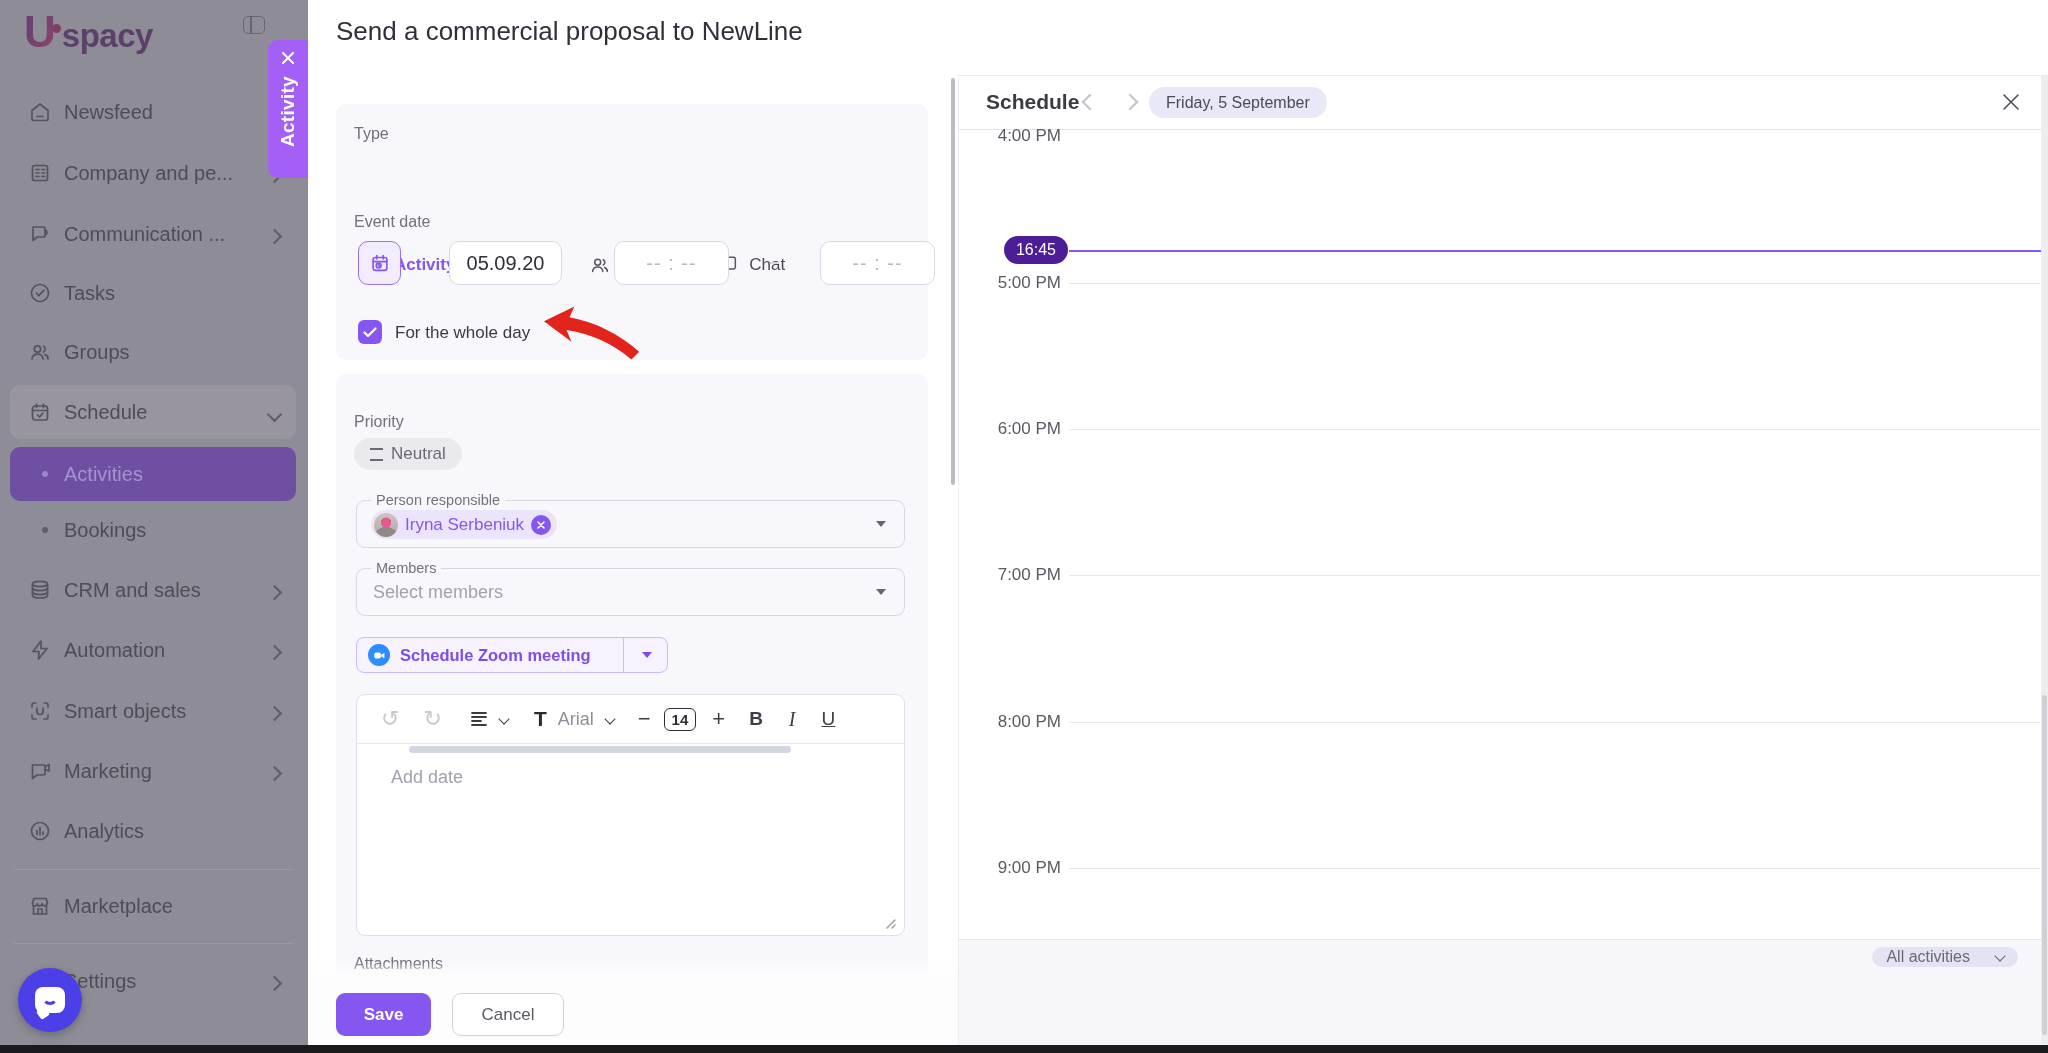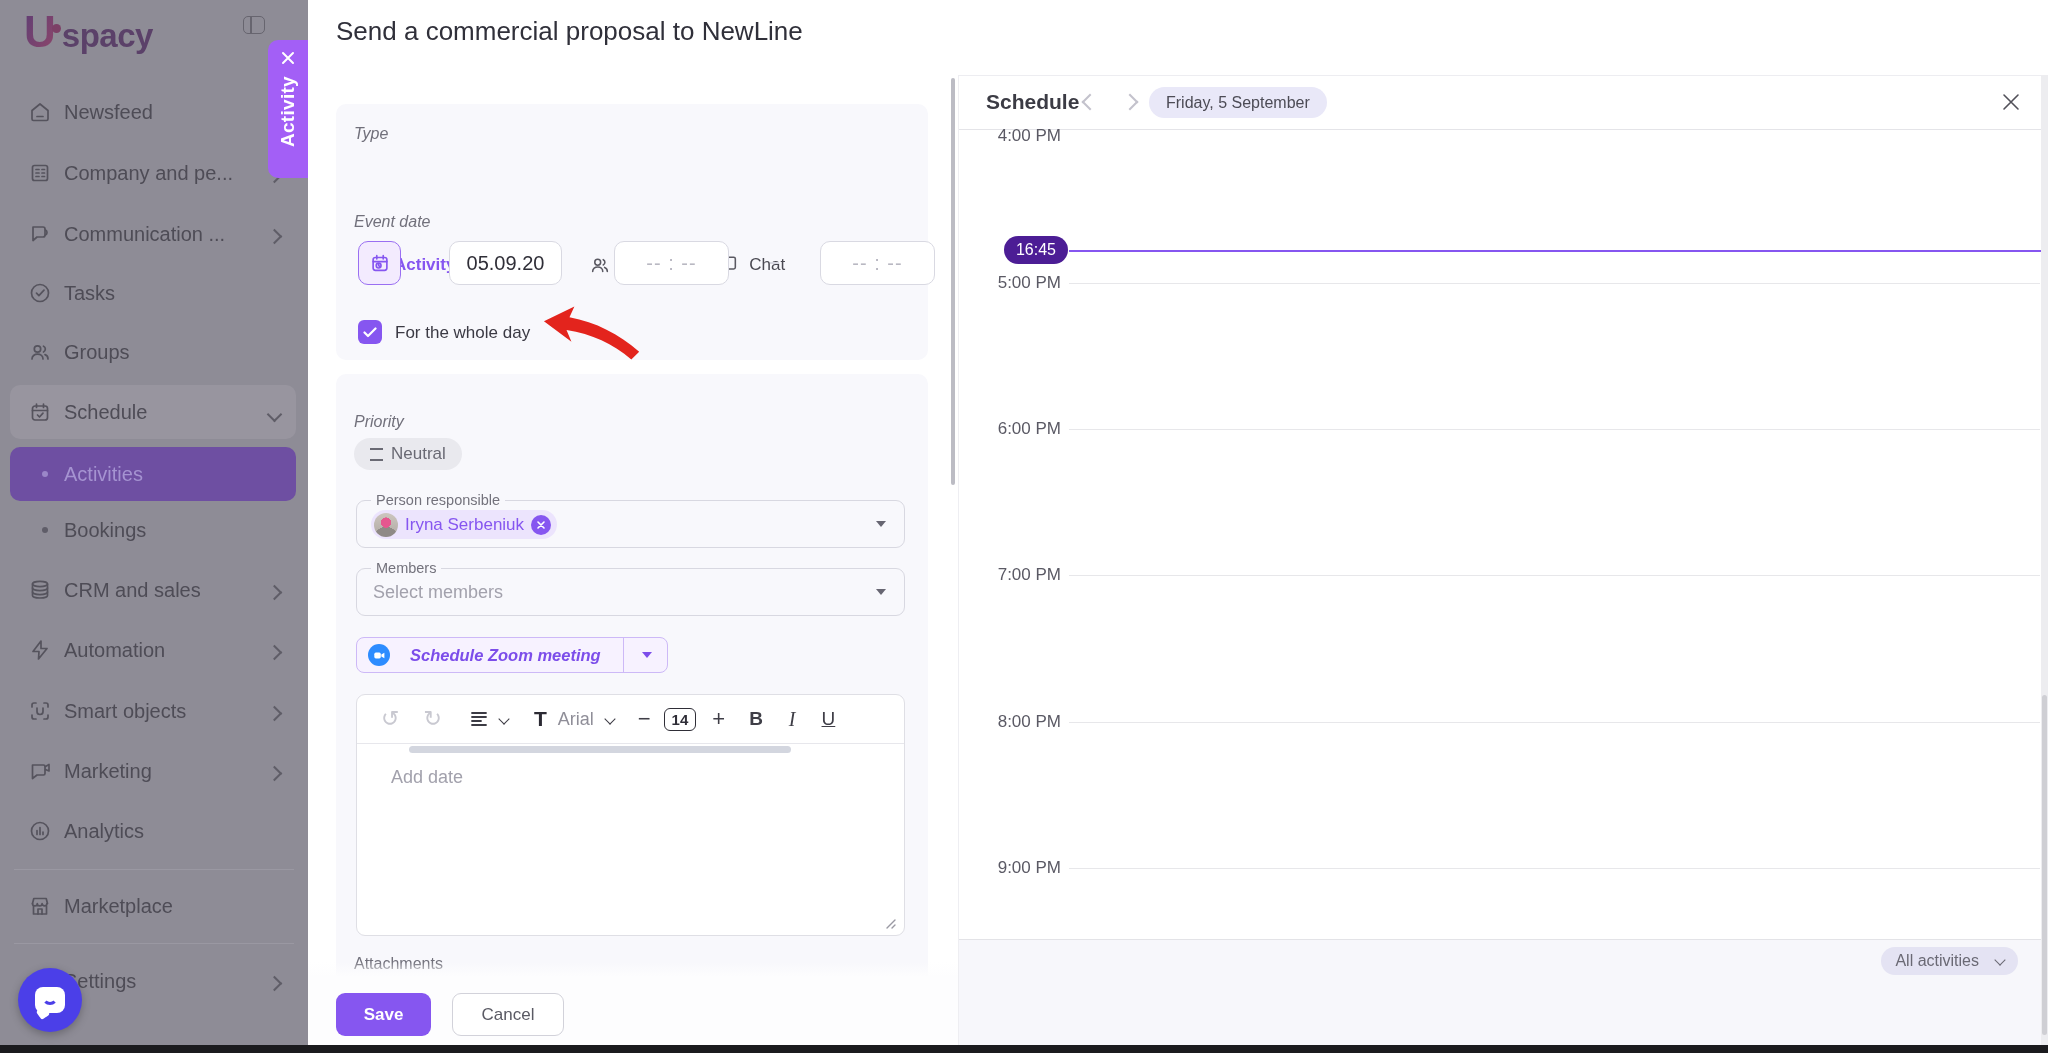--- a/index.html
+++ b/index.html
@@ -37,21 +37,21 @@
   .drawer{position:absolute;left:308px;top:0;right:0;height:1045px;background:#fff;}
   .drawer-title{position:absolute;left:336px;top:16px;font-size:26px;font-weight:500;color:#30303a;}
   .side-tab{position:absolute;left:268px;top:40px;width:40px;height:138px;background:#a35ff6;border-radius:10px 0 0 10px;
     display:flex;flex-direction:column;align-items:center;padding-top:10px;box-sizing:border-box;z-index:6;}
   .side-tab svg{margin-bottom:10px;}
   .vtab-label{writing-mode:vertical-rl;transform:rotate(180deg);color:#fff;font-size:19px;font-weight:600;letter-spacing:.3px;}
   
   .card{position:absolute;left:336px;width:592px;background:#f8f8fc;border-radius:10px;}
   .card1{top:104px;height:256px;}
   .card2{top:374px;height:614px;}
-  .flabel{position:absolute;font-size:16px;color:#71707b;font-style:italic;}
+  .flabel{position:absolute;font-size:16px;color:#71707b;}
   .type-row{position:absolute;left:26px;top:150px;display:flex;align-items:center;gap:36px;}
   .type-opt{display:flex;align-items:center;gap:10px;font-size:17px;color:#4a4952;}
   .type-opt .ti{width:22px;height:22px;color:#5a5962;}
   .type-opt.sel{color:#8656f0;font-weight:700;}
   .type-opt.sel .ti{color:#8656f0;}
   .date-row{position:absolute;left:22px;top:137px;display:flex;align-items:center;gap:40px;}
   .cal-btn{width:43px;height:44px;border:1.6px solid #9a6ff2;background:#f3ebfe;border-radius:10px;box-sizing:border-box;
     display:flex;align-items:center;justify-content:center;color:#8656f0;margin-right:8px;}
   .inp{height:44px;background:#fff;border:1.4px solid #d9d9e2;border-radius:10px;box-sizing:border-box;
     display:flex;align-items:center;justify-content:center;font-size:20px;color:#2f2e37;}
@@ -76,21 +76,21 @@
                radial-gradient(circle at 50% 108%,#8f8a86 0 42%,rgba(0,0,0,0) 43%),
                linear-gradient(#cdc6bf,#b0a9a3);}
   .chip-name{font-size:17px;color:#8656f0;}
   .chip-x{width:20px;height:20px;border-radius:50%;background:#8656f0;display:flex;align-items:center;justify-content:center;}
   .tri-down{width:0;height:0;border-left:5.5px solid transparent;border-right:5.5px solid transparent;border-top:6.5px solid #676672;}
   .fs-chev{position:absolute;right:18px;top:50%;margin-top:-3px;}
   .placeholder{position:absolute;left:16px;top:50%;transform:translateY(-50%);font-size:18px;color:#a2a1ac;}
   .zoom-btn{position:absolute;left:20px;top:263px;width:312px;height:36px;border:1.5px solid #cdb9f7;border-radius:8px;
     background:#f7f2ff;box-sizing:border-box;display:flex;align-items:center;}
   .zoom-ic{width:22px;height:22px;border-radius:50%;background:#2d8cff;margin-left:11px;display:flex;align-items:center;justify-content:center;}
-  .zoom-label{margin-left:20px;font-size:16.5px;font-weight:700;color:#7c4dea;font-style:italic;}
+  .zoom-label{margin-left:10px;font-size:16.5px;font-weight:700;color:#7c4dea;}
   .zoom-split{position:absolute;left:266px;top:0;bottom:0;width:46px;border-left:1.5px solid #cdb9f7;
     display:flex;align-items:center;justify-content:center;}
   .zoom-split .tri-down{border-top-color:#7c4dea;}
   .editor{position:absolute;left:20px;top:320px;width:549px;height:242px;background:#fff;border:1.4px solid #dfdfe5;border-radius:9px;box-sizing:border-box;}
   .toolbar{position:absolute;left:0;right:0;top:0;height:48px;border-bottom:1.4px solid #e7e7ec;
     display:flex;align-items:center;}
   .tb{display:flex;align-items:center;justify-content:center;color:#3f3e47;}
   .undo{font-size:22px;color:#c9c9d1;margin-left:24px;}
   .redo{font-size:22px;color:#c9c9d1;margin-left:24px;}
   .tb-align{margin-left:28px;color:#3c3b44;}
@@ -131,22 +131,22 @@
     display:flex;align-items:center;padding:0 17px;font-size:16px;color:#4c4b55;}
   .panel-close{position:absolute;right:26px;top:15px;width:22px;height:22px;color:#515059;}
   .grid{position:absolute;left:0;right:0;top:53px;height:810px;overflow:hidden;}
   .hour-row{position:absolute;left:0;right:0;height:24px;}
   .hour-label{position:absolute;left:0;width:102px;text-align:right;font-size:17px;color:#5a5964;top:50%;transform:translateY(-50%);}
   .hour-line{position:absolute;left:110px;right:8px;top:50%;height:1px;background:#e7e7ea;}
   .now-line{position:absolute;left:110px;right:0;top:121px;height:2px;background:#8656f0;}
   .now-pill{position:absolute;left:45px;top:107px;width:64px;height:28px;border-radius:14px;background:#4c1d95;
     display:flex;align-items:center;justify-content:center;color:#fff;font-size:16px;z-index:2;}
   .panel-bottom{position:absolute;left:0;right:0;top:863px;height:107px;background:#f7f7fb;border-top:1px solid #e3e3e7;}
-  .filter-pill{position:absolute;right:30px;top:7px;height:28px;background:#e4e3f3;border-radius:14px;
-    display:flex;align-items:center;gap:17px;padding:0 14px;font-size:16px;color:#6a6974;}
+  .filter-pill{position:absolute;right:30px;top:7px;height:20px;background:#e4e3f3;border-radius:14px;
+    display:flex;align-items:center;gap:26px;padding:0 14px;font-size:16px;color:#6a6974;}
   .filter-pill .chev{width:7px;height:7px;border-width:1.8px;border-color:#6a6974;margin-top:-3px;}
   .page-scroll{position:absolute;right:0;top:75px;width:7px;height:970px;background:#ededf0;z-index:7;}
   .page-scroll .thumb{position:absolute;left:1px;right:1px;bottom:10px;height:340px;border-radius:3px;background:#cfcfd4;}
   .bottom-bar{position:absolute;left:0;right:0;bottom:0;height:8px;background:#1b1b1e;z-index:9;}
   svg{display:block;}
 </style>
 </head>
 <body>
 
 <div class="screen">

